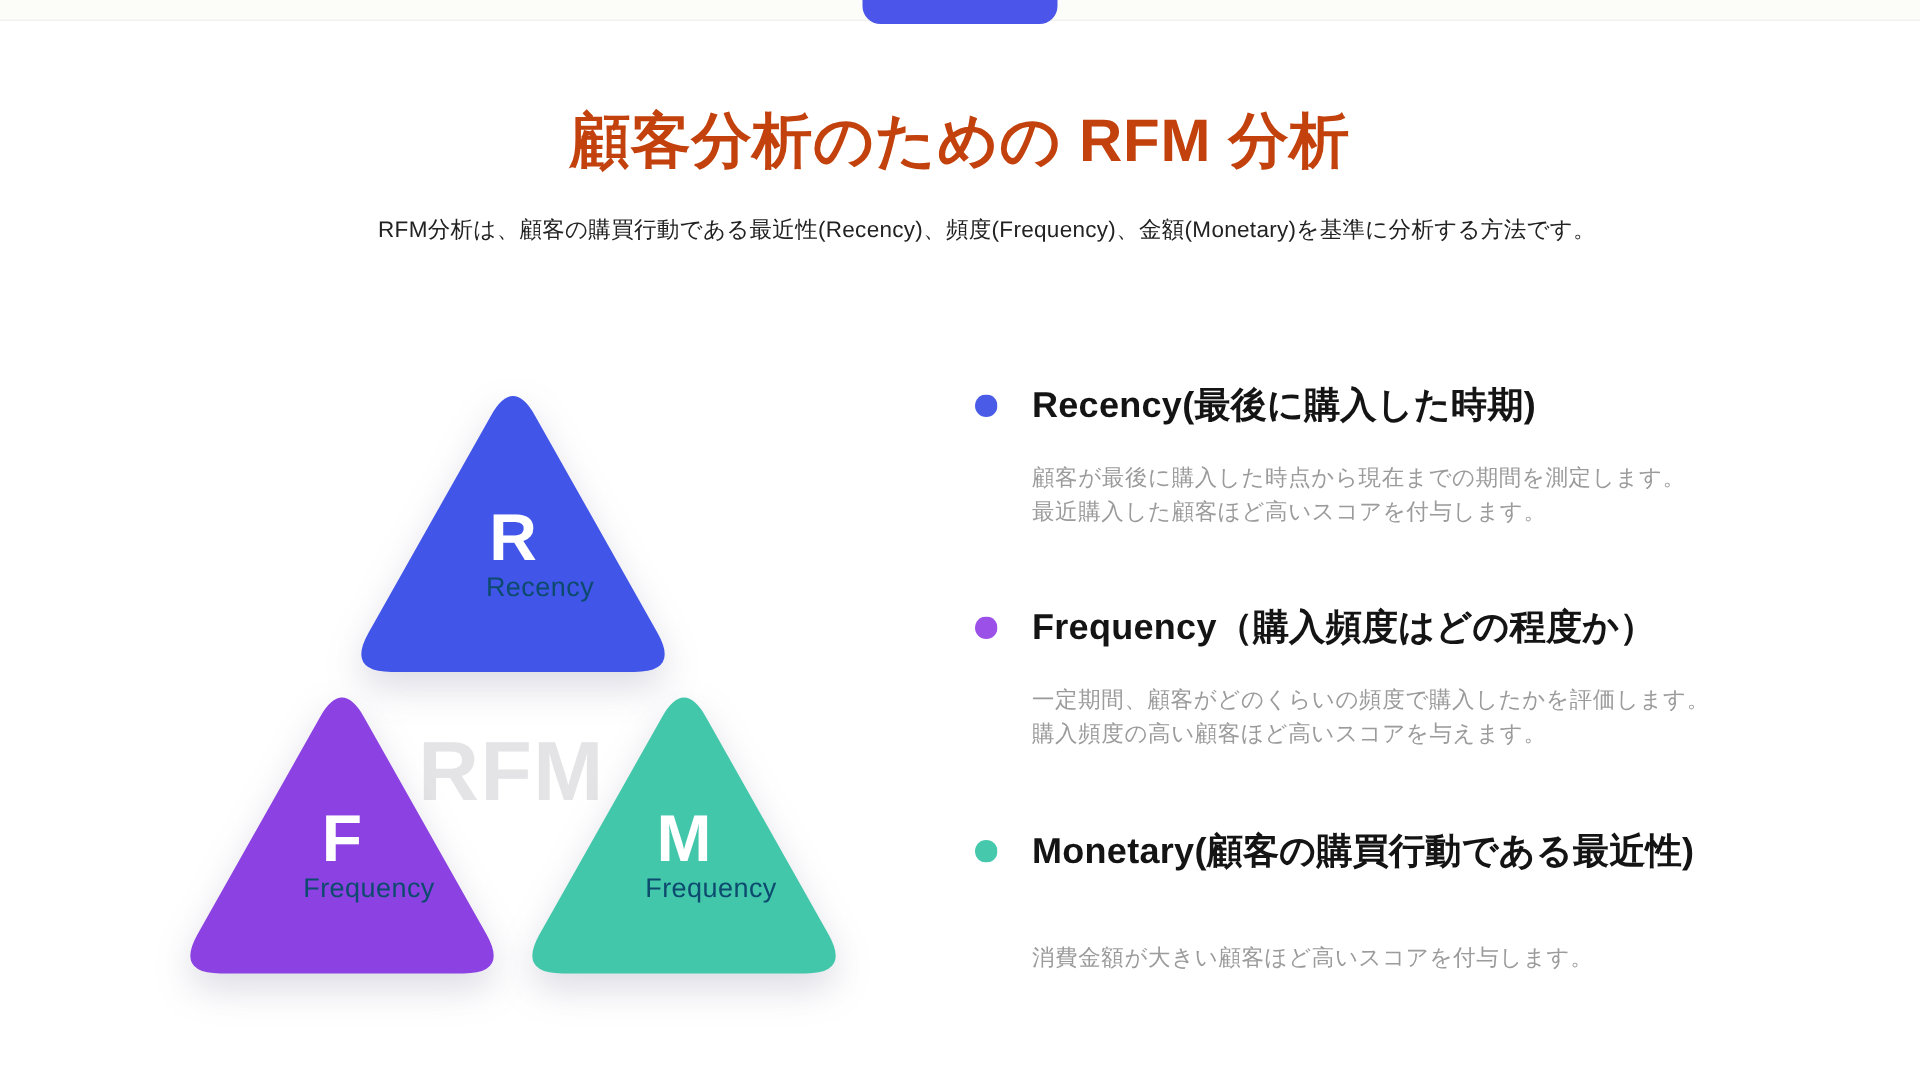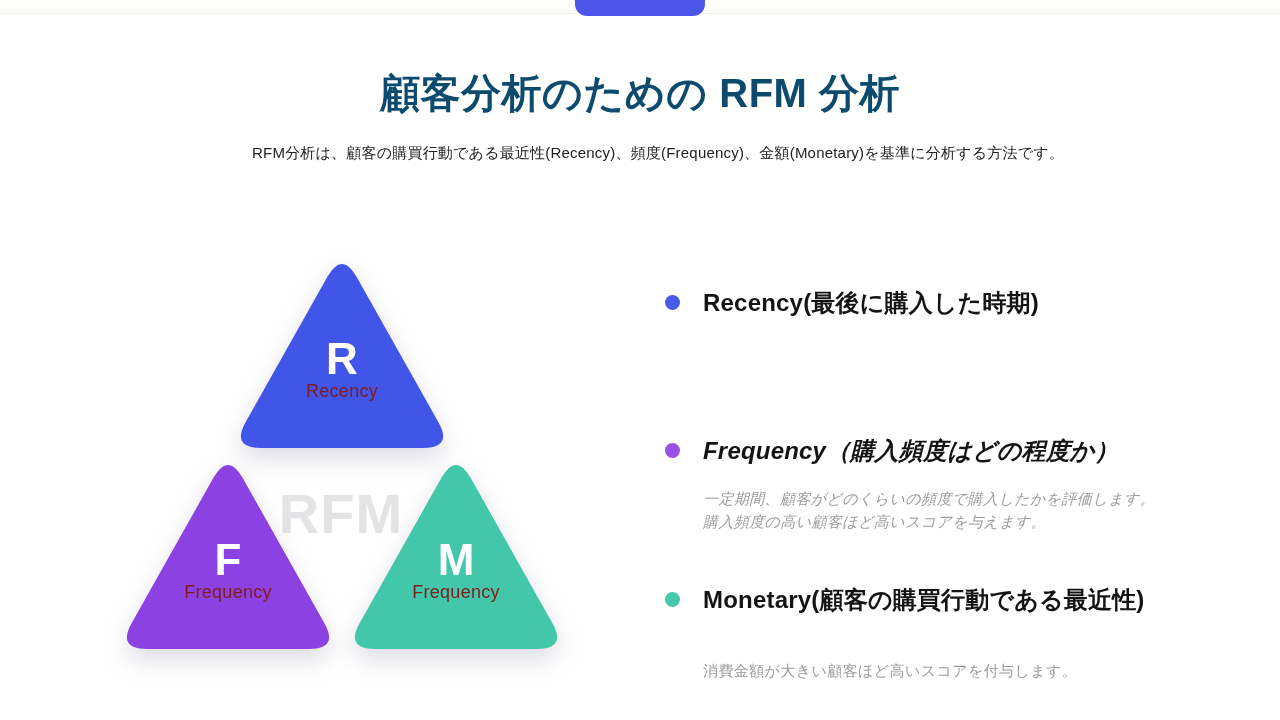--- a/index.html
+++ b/index.html
@@ -6,42 +6,42 @@
   html, body { width: 1280px; height: 720px; overflow: hidden; background: #ffffff; }
   body { font-family: "Liberation Sans", "DejaVu Sans", sans-serif; }
   .page { position: relative; width: 1280px; height: 720px; background: #ffffff; }
 
   .top-strip { position: absolute; top: 0; left: 0; width: 1280px; height: 14px;
                background: #fcfdf9; border-bottom: 1px solid #f1f2ee; }
   .top-pill { position: absolute; top: 0; left: 575px; width: 130px; height: 16px;
               border-radius: 0 0 12px 12px; }
 
   .title { position: absolute; top: 66px; left: 0; width: 1280px; text-align: center;
-           font-size: 40px; font-weight: 800; color: #0c4a6e; letter-spacing: 0.5px; }
+           font-size: 40px; font-weight: 800; color: #c2410c; letter-spacing: 0.5px; }
   .subtitle { position: absolute; top: 144px; left: 0; width: 1280px; text-align: center;
               font-size: 15px; font-weight: 500; color: #222222; letter-spacing: 0.2px; padding-left: 36px; }
 
   .diagram { position: absolute; top: 0; left: 0; width: 660px; height: 720px; }
   .watermark { position: absolute; top: 481px; left: 241px; width: 200px; text-align: center;
                font-size: 56px; font-weight: 700; color: #e4e4e6; letter-spacing: 1px; z-index: 0; }
   .tri { position: absolute; width: 222px; height: 198px; z-index: 1; }
   .tri svg { position: absolute; top: 0; left: 0;
              filter: drop-shadow(0 10px 12px rgba(90, 90, 130, 0.22)); }
   .tri-r { top: 251px; left: 231px; }
   .tri-f { top: 452px; left: 117px; }
   .tri-m { top: 452px; left: 345px; }
   .tri-letter { position: absolute; top: 84px; left: 0; width: 222px; text-align: center;
                 font-size: 44px; line-height: 48px; font-weight: 700; color: #ffffff; }
-  .tri-label { position: absolute; top: 129px; left: 0; width: 222px; text-align: center;
-               font-size: 18px; line-height: 22px; font-weight: 400; color: #7f1d1d;
+  .tri-label { position: absolute; top: 129px; left: 18px; width: 222px; text-align: center;
+               font-size: 18px; line-height: 22px; font-weight: 400; color: #0c4a6e;
                letter-spacing: 0.3px; }
 
-  .info-section { position: absolute; left: 665px; width: 530px; margin-top: 32px; }
+  .info-section { position: absolute; left: 650px; width: 530px; }
   .sec-1 { top: 255px; }
-  .sec-2 { top: 403px; font-style: italic; }
+  .sec-2 { top: 403px; }
   .sec-3 { top: 552px; }
   .bullet { position: absolute; left: 0; top: 8px; }
   .sec-content { margin-left: 38px; }
   .sec-heading { font-size: 24px; line-height: 32px; font-weight: 800; color: #141414;
                  letter-spacing: 0.2px; }
   .sec-body { margin-top: 21px; font-size: 15px; line-height: 22.5px; color: #9b9b9b;
               letter-spacing: 0.4px; }
 </style>
 </head>
 <body>
@@ -81,20 +81,21 @@
       <div class="tri-label">Frequency</div>
     </div>
   </div>
 
   <section class="info-section sec-1">
     <svg class="bullet" width="15" height="15">
       <circle cx="7.5" cy="7.5" r="7.5" fill="#4A5BE8"></circle>
     </svg>
     <div class="sec-content">
       <h2 class="sec-heading">Recency(最後に購入した時期)</h2>
+      <p class="sec-body"><span>顧客が最後に購入した時点から現在までの期間を測定します。</span><br><span>最近購入した顧客ほど高いスコアを付与します。</span></p>
     </div>
   </section>
 
   <section class="info-section sec-2">
     <svg class="bullet" width="15" height="15">
       <circle cx="7.5" cy="7.5" r="7.5" fill="#9B50E8"></circle>
     </svg>
     <div class="sec-content">
       <h2 class="sec-heading">Frequency（購入頻度はどの程度か）</h2>
       <p class="sec-body"><span>一定期間、顧客がどのくらいの頻度で購入したかを評価します。</span><br><span>購入頻度の高い顧客ほど高いスコアを与えます。</span></p>

